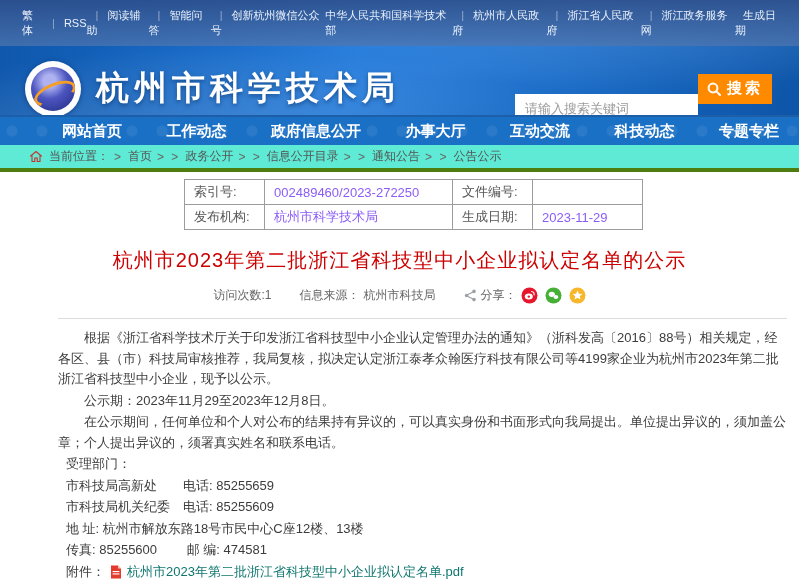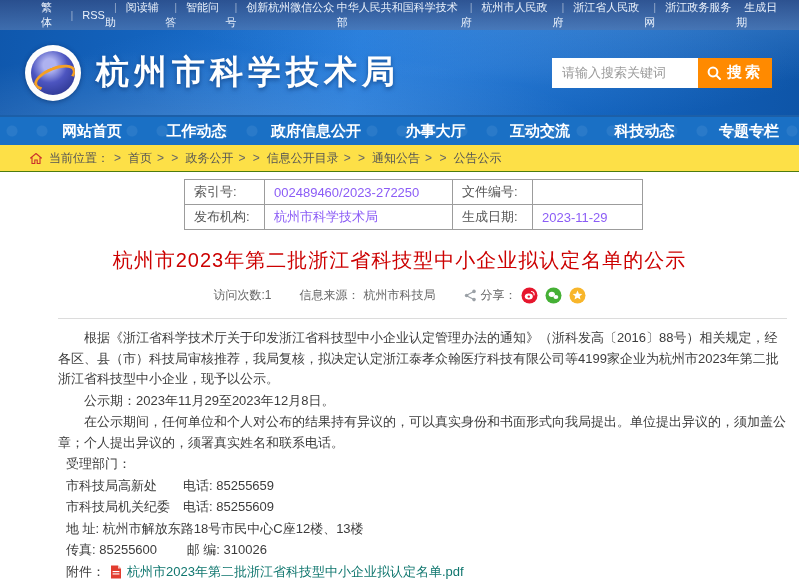--- a/index.html
+++ b/index.html
@@ -15,22 +15,22 @@
   
   .banner {
     height: 115px; position: relative; overflow: hidden;
     background:
       radial-gradient(ellipse at 28% 130%, rgba(255,255,255,.22), transparent 48%),
       radial-gradient(ellipse at 78% -10%, rgba(140,195,255,.38), transparent 55%),
       radial-gradient(ellipse at 55% 60%, rgba(90,160,240,.25), transparent 60%),
       linear-gradient(100deg, #0f57ac, #1a74d6 45%, #0e55a8 100%);
   }
   .topbar {
-    height: 30px; display: flex; align-items: center; justify-content: space-between;
-    padding: 0 14px 0 41px;
+    height: 46px; display: flex; align-items: center; justify-content: space-between;
+    padding: 0 14px 0 22px;
     background: linear-gradient(180deg, rgba(45,78,138,.88), rgba(80,118,175,.72));
     font-size: 11px; color: #eaf1fb;
   }
   .topbar a { color: #eaf1fb; }
   .tblinks { display: flex; align-items: center; }
   .tblinks a + a::before { content: "|"; color: rgba(255,255,255,.45); margin: 0 9px; }
   .tblinks.right a:last-child::before { content: ""; margin: 0 0 0 8px; }
   .brand-row { height: 85px; display: flex; align-items: center; padding: 0 27px 0 25px; }
   .logo {
     width: 56px; height: 56px; border-radius: 50%; background: #fdfdfd; flex: none;
@@ -45,23 +45,24 @@
     content: ""; position: absolute; left: 2px; top: 16px; width: 38px; height: 15px;
     border: 3px solid #f5a024; border-radius: 50%; border-bottom-color: transparent;
     transform: rotate(-22deg);
   }
   .site-title {
     margin-left: 15px; color: #ffffff; font-size: 33px; font-weight: bold;
     letter-spacing: 5px; text-shadow: 0 2px 4px rgba(3,40,95,.55); white-space: nowrap;
   }
   .search { margin-left: auto; display: flex; height: 30px; }
   .search input {
-    width: 146px; height: 30px; border: none; outline: none; padding: 0 10px;
+    width: 183px; height: 30px; border: none; outline: none; padding: 0 10px;
     font-size: 13px; color: #444; background: #fff;
     font-family: "Liberation Sans", "DejaVu Sans", sans-serif;
+    margin-top: 20px;
   }
   .search input::placeholder { color: #9a9a9a; }
   .search-btn {
     width: 74px; height: 30px; border: none; background: #ff8a00; color: #fff;
     font-size: 15px; font-weight: bold; display: flex; align-items: center;
     justify-content: center; gap: 6px; cursor: pointer; letter-spacing: 3px;
     font-family: "Liberation Sans", "DejaVu Sans", sans-serif;
   }
 
   
@@ -69,21 +70,21 @@
     height: 30px; background: #1a70c5; border-top: 2px solid #1c5fa8;
     background-image: radial-gradient(circle at 12px 14px, rgba(255,255,255,.07) 5px, transparent 6px);
     background-size: 30px 30px;
     display: flex; align-items: center; justify-content: space-between;
     padding: 0 20px 0 62px;
   }
   nav a { color: #fff; font-size: 15px; font-weight: bold; line-height: 28px; white-space: nowrap; }
 
   
   .breadcrumb {
-    height: 27px; background: #fde047; border-bottom: 1px solid #4d7c0f;
+    height: 27px; background: #5eead4; border-bottom: 4px solid #4d7c0f;
     display: flex; align-items: center; padding-left: 30px;
     font-size: 12px; color: #555;
   }
   .breadcrumb a { color: #555; }
   .crumb-sep { margin: 0 5px; color: #666; letter-spacing: 2px; }
   .home-ico { margin-right: 7px; display: inline-flex; }
 
   
   .doc-table {
     border-collapse: collapse; margin: 7px 0 0 184px; table-layout: fixed;
@@ -245,21 +246,21 @@
   <div class="body-divider"></div>
 
   <div class="article-body">
     <p class="indent">根据《浙江省科学技术厅关于印发浙江省科技型中小企业认定管理办法的通知》（浙科发高〔2016〕88号）相关规定，经各区、县（市）科技局审核推荐，我局复核，拟决定认定浙江泰孝众翰医疗科技有限公司等4199家企业为杭州市2023年第二批浙江省科技型中小企业，现予以公示。</p>
     <p class="indent">公示期：2023年11月29至2023年12月8日。</p>
     <p class="indent">在公示期间，任何单位和个人对公布的结果持有异议的，可以真实身份和书面形式向我局提出。单位提出异议的，须加盖公章；个人提出异议的，须署真实姓名和联系电话。</p>
     <p class="contact">受理部门：</p>
     <p class="contact">市科技局高新处　　电话: 85255659</p>
     <p class="contact">市科技局机关纪委　电话: 85255609</p>
     <p class="contact">地 址: 杭州市解放东路18号市民中心C座12楼、13楼</p>
-    <p class="contact">传真: 85255600　　 邮 编: 310026</p>
+    <p class="contact">传真: 85255600　　 邮 编: 474581</p>
     <p class="attach">
       <span>附件：</span>
       <svg width="12" height="14" viewBox="0 0 12 14">
         <path d="M1 0.5 H8 L11 3.5 V13.5 H1 Z" fill="#e23c2f"></path>
         <path d="M8 0.5 L11 3.5 H8 Z" fill="#f7c8c3"></path>
         <rect x="2.6" y="6" width="6.8" height="1.1" fill="#ffffff"></rect>
         <rect x="2.6" y="8.4" width="6.8" height="1.1" fill="#ffffff"></rect>
       </svg>
       <a>杭州市2023年第二批浙江省科技型中小企业拟认定名单.pdf</a>
     </p>

